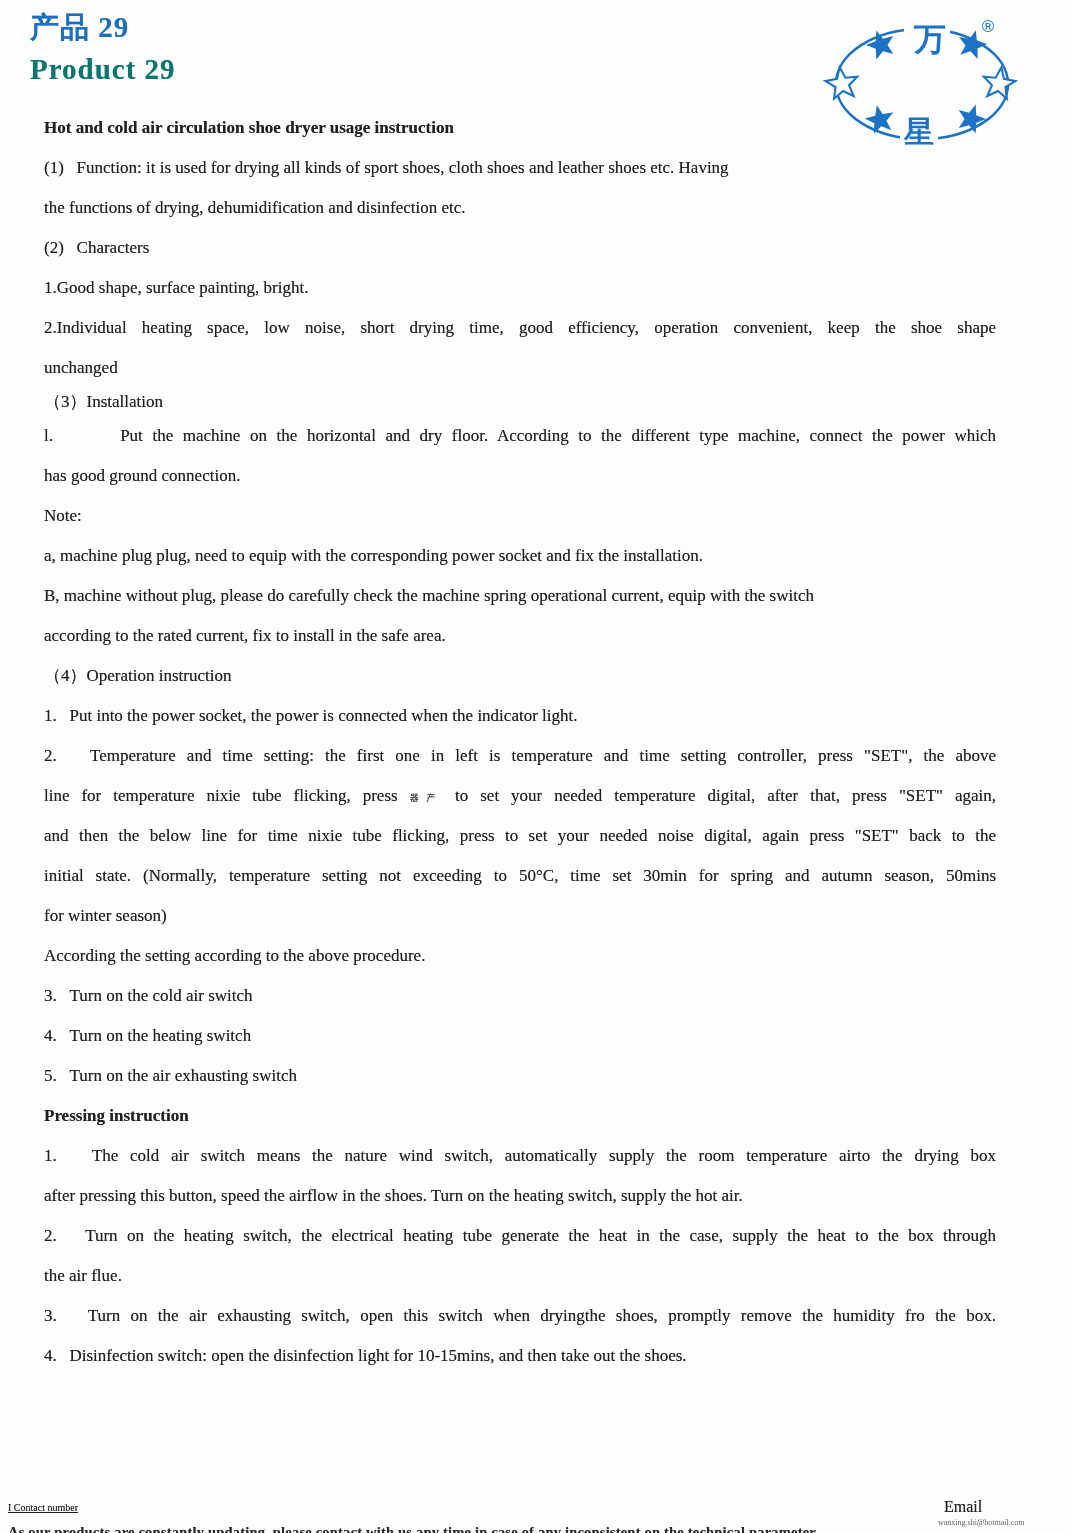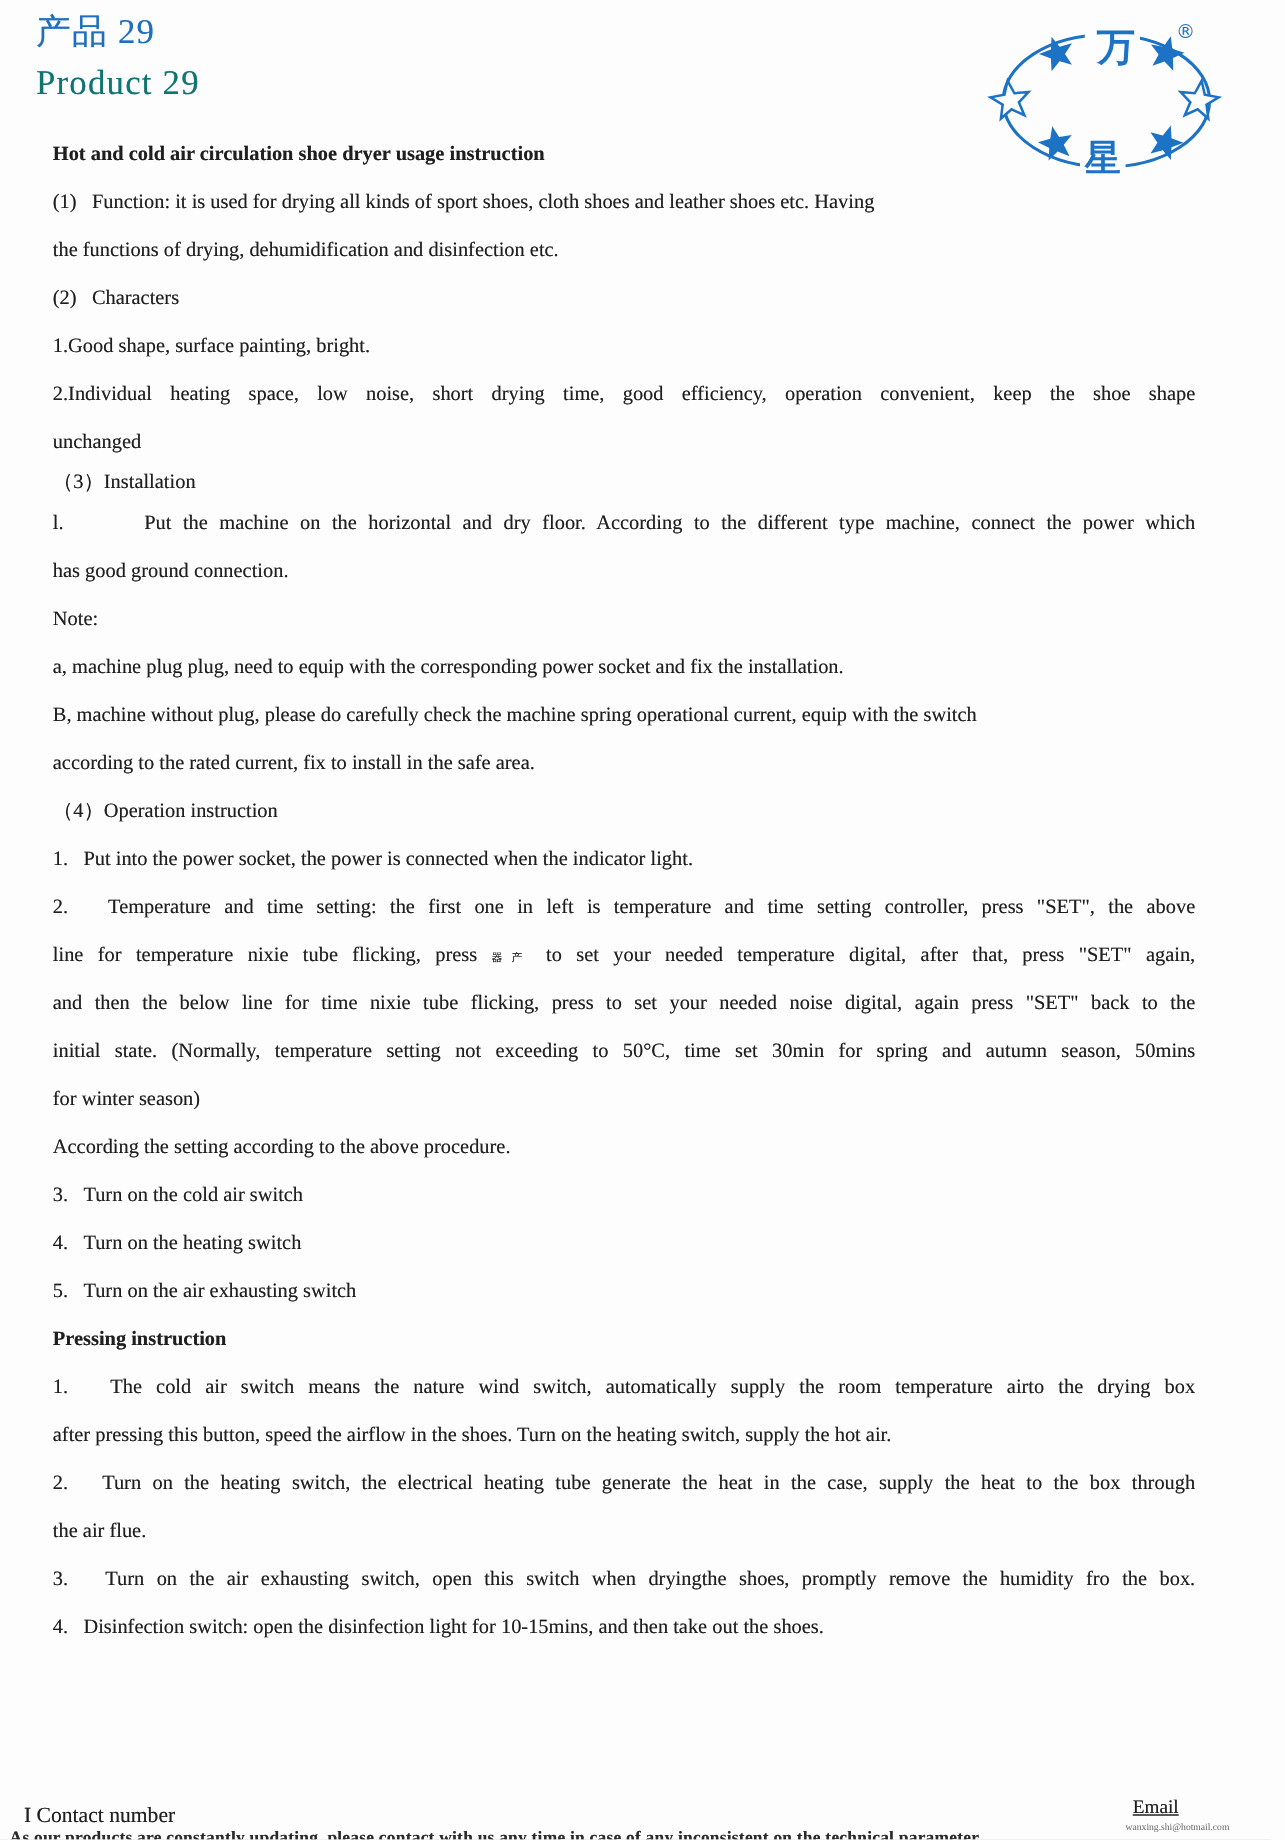--- a/index.html
+++ b/index.html
@@ -7,39 +7,39 @@
     position:relative;
     width:1071px;height:1533px;
     background:#fdfdfd;
     overflow:hidden;
     font-family:"Liberation Serif", serif;
     color:#1f1f1f;
   }
   
   .titles{position:absolute;left:30px;top:6px;}
   .title-zh,.title-en{
-    font-weight:normal;font-size:29px;line-height:42px;margin:0;
+    font-weight:bold;font-size:29px;line-height:42px;margin:0;
     letter-spacing:1px;
     text-shadow:0 0 0.6px rgba(30,110,190,.6);
   }
   
   .logo{position:absolute;left:818px;top:4px;width:210px;height:152px;}
   
   .doc{position:absolute;left:44px;top:108px;width:952px;}
   .line{height:40px;line-height:40px;margin:0;font-size:17px;
         white-space:nowrap;text-shadow:0 0 0.5px rgba(20,20,20,.55);}
   .line.j{white-space:normal;text-align:justify;text-align-last:justify;}
   .line.b{font-weight:bold;}
   .line.tight{height:28px;line-height:28px;}
   .glyph-small{font-size:9px;letter-spacing:0;}
   
-  .footer-contact{position:absolute;left:20px;top:1502px;font-size:18px;
+  .footer-contact{position:absolute;left:8px;top:1502px;font-size:10px;
+        text-shadow:0 0 0.5px rgba(20,20,20,.55);text-decoration:underline;}
+  .footer-email-label{position:absolute;left:944px;top:1498px;font-size:16px;
         text-shadow:0 0 0.5px rgba(20,20,20,.55);}
-  .footer-email-label{position:absolute;left:944px;top:1498px;font-size:16px;
-        text-shadow:0 0 0.5px rgba(20,20,20,.55);text-decoration:underline;}
   .footer-email-value{position:absolute;left:938px;top:1518px;font-size:8px;color:#666;}
   .footer-note{position:absolute;left:8px;top:1524px;font-size:14.5px;color:#2a2a2a;
         white-space:nowrap;font-weight:bold;letter-spacing:.2px;
         text-shadow:0 0 0.5px rgba(20,20,20,.5);}
 </style>
 </head>
 <body>
 
 <div class="page">
 

